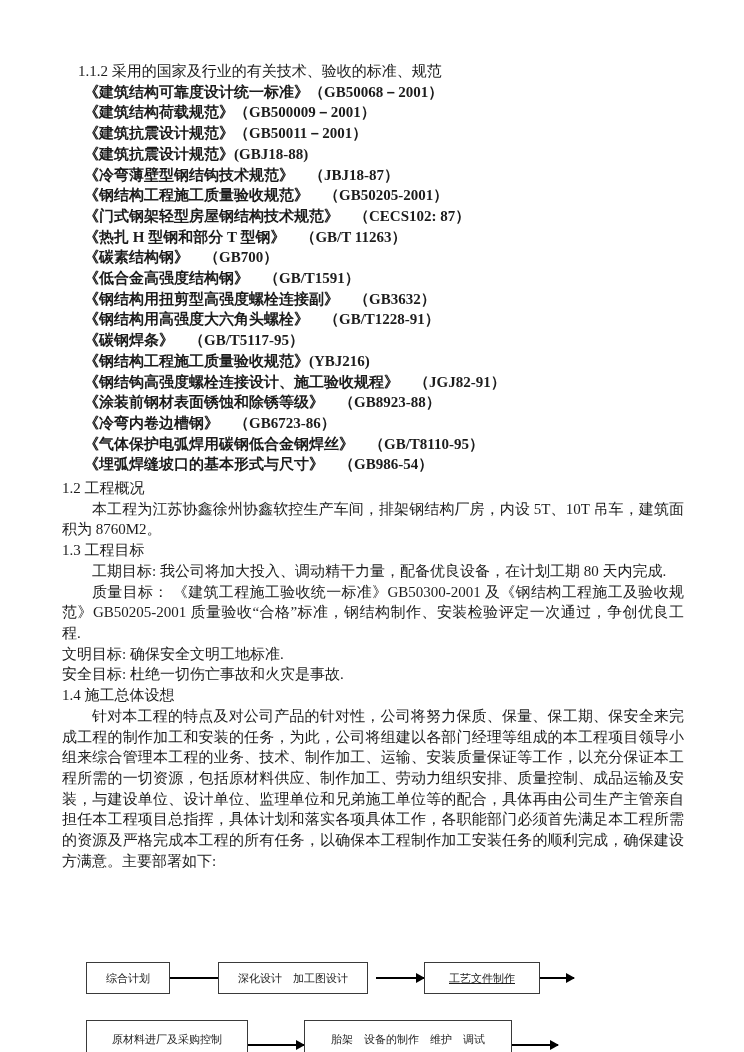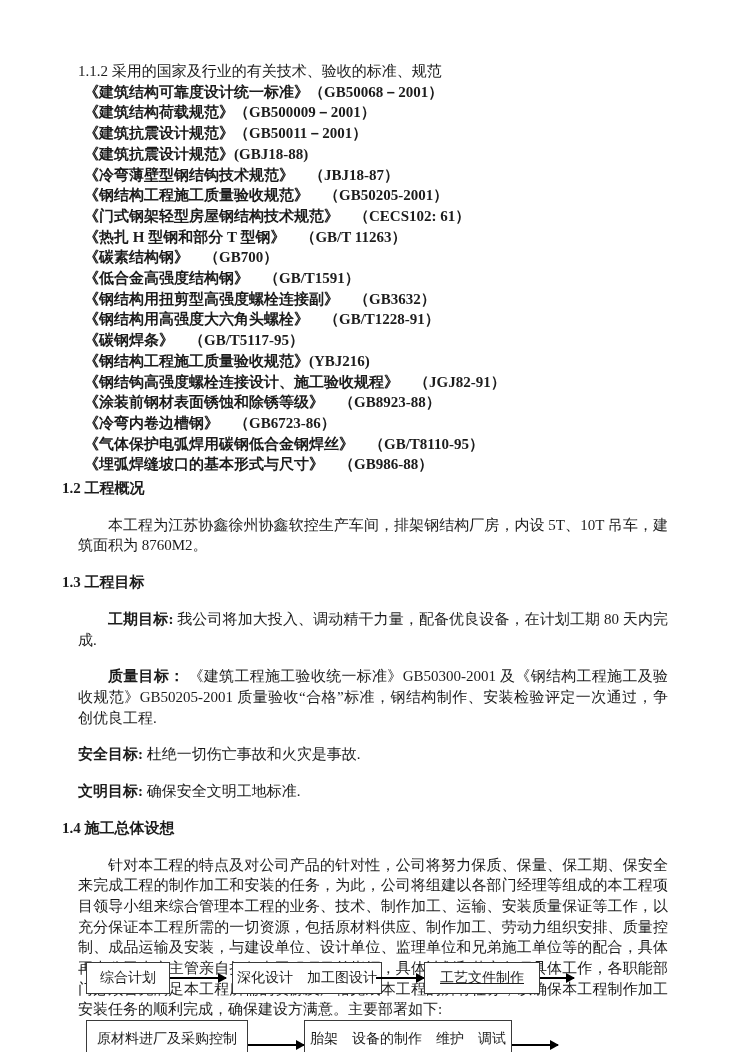--- a/index.html
+++ b/index.html
@@ -9,42 +9,42 @@
     font-family: "Liberation Serif", "DejaVu Serif", serif;
   }
   .page { position: relative; width: 616px; height: 1052px; background: #fff; }
   .content {
     position: absolute; left: 62px; top: 61px; width: 622px;
     font-size: 15px; line-height: 20.7px;
   }
   .line { margin: 0; }
   .title-112 { padding-left: 16px; }
   .std-item { padding-left: 22px; white-space: pre-wrap; font-weight: bold; }
-  .heading { font-weight: bold; margin: 0; }
+  .heading { font-weight: normal; margin: 0; }
   .h-12 { margin-top: 3px; }
-  p.para { margin: 16px; text-align: justify; }
+  p.para { margin: 0; text-align: justify; }
   .indent2 { text-indent: 2em; }
-  .goal-label { font-weight: bold; }
+  .goal-label { font-weight: normal; }
   
   .fc-box {
     position: absolute; border: 1.5px solid #3a3a3a; background: #fff;
     display: flex; align-items: center; justify-content: center;
-    font-size: 14px; white-space: pre; box-sizing: border-box;
+    font-size: 11px; white-space: pre; box-sizing: border-box;
   }
   .fc-arrow { position: absolute; height: 1.6px; background: #000; }
   .fc-arrow::after {
     content: ""; position: absolute; right: -1px; top: -4.4px;
     width: 0; height: 0;
     border-left: 9px solid #000;
     border-top: 5px solid transparent;
     border-bottom: 5px solid transparent;
   }
   
   .b11 { left: 86px;  top: 962px; width: 84px;  height: 32px; }
-  .b12 { left: 232px; top: 962px; width: 150px; height: 32px; text-align: center; }
+  .b12 { left: 218px; top: 962px; width: 150px; height: 32px; text-align: center; }
   .b13 { left: 424px; top: 962px; width: 116px; height: 32px; text-decoration: underline; }
   .a11 { left: 170px; top: 977px; width: 56px; }
   .a12 { left: 376px; top: 977px; width: 48px; }
   .a13 { left: 540px; top: 977px; width: 34px; }
   
   .b21 { left: 86px;  top: 1020px; width: 162px; height: 38px; }
   .b22 { left: 304px; top: 1020px; width: 208px; height: 38px; }
   .a21 { left: 248px; top: 1044px; width: 56px; }
   .a22 { left: 512px; top: 1044px; width: 46px; }
 </style>
@@ -56,43 +56,43 @@
 
     <div class="line title-112">1.1.2 采用的国家及行业的有关技术、验收的标准、规范</div>
 
     <div>
       <div class="line std-item">《建筑结构可靠度设计统一标准》（GB50068－2001）</div>
       <div class="line std-item">《建筑结构荷载规范》（GB500009－2001）</div>
       <div class="line std-item">《建筑抗震设计规范》（GB50011－2001）</div>
       <div class="line std-item">《建筑抗震设计规范》(GBJ18-88)</div>
       <div class="line std-item">《冷弯薄壁型钢结钩技术规范》　（JBJ18-87）</div>
       <div class="line std-item">《钢结构工程施工质量验收规范》　（GB50205-2001）</div>
-      <div class="line std-item">《门式钢架轻型房屋钢结构技术规范》　（CECS102: 61）</div>
+      <div class="line std-item">《门式钢架轻型房屋钢结构技术规范》　（CECS102: 87）</div>
       <div class="line std-item">《热扎 H 型钢和部分 T 型钢》　（GB/T 11263）</div>
       <div class="line std-item">《碳素结构钢》　（GB700）</div>
       <div class="line std-item">《低合金高强度结构钢》　（GB/T1591）</div>
       <div class="line std-item">《钢结构用扭剪型高强度螺栓连接副》　（GB3632）</div>
       <div class="line std-item">《钢结构用高强度大六角头螺栓》　（GB/T1228-91）</div>
       <div class="line std-item">《碳钢焊条》　（GB/T5117-95）</div>
       <div class="line std-item">《钢结构工程施工质量验收规范》(YBJ216)</div>
       <div class="line std-item">《钢结钩高强度螺栓连接设计、施工验收规程》　（JGJ82-91）</div>
       <div class="line std-item">《涂装前钢材表面锈蚀和除锈等级》　（GB8923-88）</div>
       <div class="line std-item">《冷弯内卷边槽钢》　（GB6723-86）</div>
       <div class="line std-item">《气体保护电弧焊用碳钢低合金钢焊丝》　（GB/T8110-95）</div>
-      <div class="line std-item">《埋弧焊缝坡口的基本形式与尺寸》　（GB986-88）</div>
+      <div class="line std-item">《埋弧焊缝坡口的基本形式与尺寸》　（GB986-54）</div>
     </div>
 
     <div class="heading h-12">1.2 工程概况</div>
     <p class="para indent2">本工程为江苏协鑫徐州协鑫软控生产车间，排架钢结构厂房，内设 5T、10T 吊车，建筑面积为 8760M2。</p>
 
     <div class="heading">1.3 工程目标</div>
     <p class="para indent2"><span class="goal-label">工期目标:</span><span> 我公司将加大投入、调动精干力量，配备优良设备，在计划工期 80 天内完成.</span></p>
     <p class="para indent2"><span class="goal-label">质量目标：</span><span> 《建筑工程施工验收统一标准》GB50300-2001 及《钢结构工程施工及验收规范》GB50205-2001 质量验收“合格”标准，钢结构制作、安装检验评定一次通过，争创优良工程.</span></p>
+    <p class="para"><span class="goal-label">文明目标:</span><span> 确保安全文明工地标准.</span></p>
     <p class="para"><span class="goal-label">安全目标:</span><span> 杜绝一切伤亡事故和火灾是事故.</span></p>
-    <p class="para"><span class="goal-label">文明目标:</span><span> 确保安全文明工地标准.</span></p>
 
     <div class="heading">1.4 施工总体设想</div>
     <p class="para indent2">针对本工程的特点及对公司产品的针对性，公司将努力保质、保量、保工期、保安全来完成工程的制作加工和安装的任务，为此，公司将组建以各部门经理等组成的本工程项目领导小组来综合管理本工程的业务、技术、制作加工、运输、安装质量保证等工作，以充分保证本工程所需的一切资源，包括原材料供应、制作加工、劳动力组织安排、质量控制、成品运输及安装，与建设单位、设计单位、监理单位和兄弟施工单位等的配合，具体再由公司生产主管亲自担任本工程项目总指挥，具体计划和落实各项具体工作，各职能部门必须首先满足本工程所需的资源及严格完成本工程的所有任务，以确保本工程制作加工安装任务的顺利完成，确保建设方满意。主要部署如下:</p>
 
   </div>
 
   <div>
     <div class="fc-box b11">综合计划</div>
     <div class="fc-arrow a11"></div>
     <div class="fc-box b12">深化设计　加工图设计</div>

